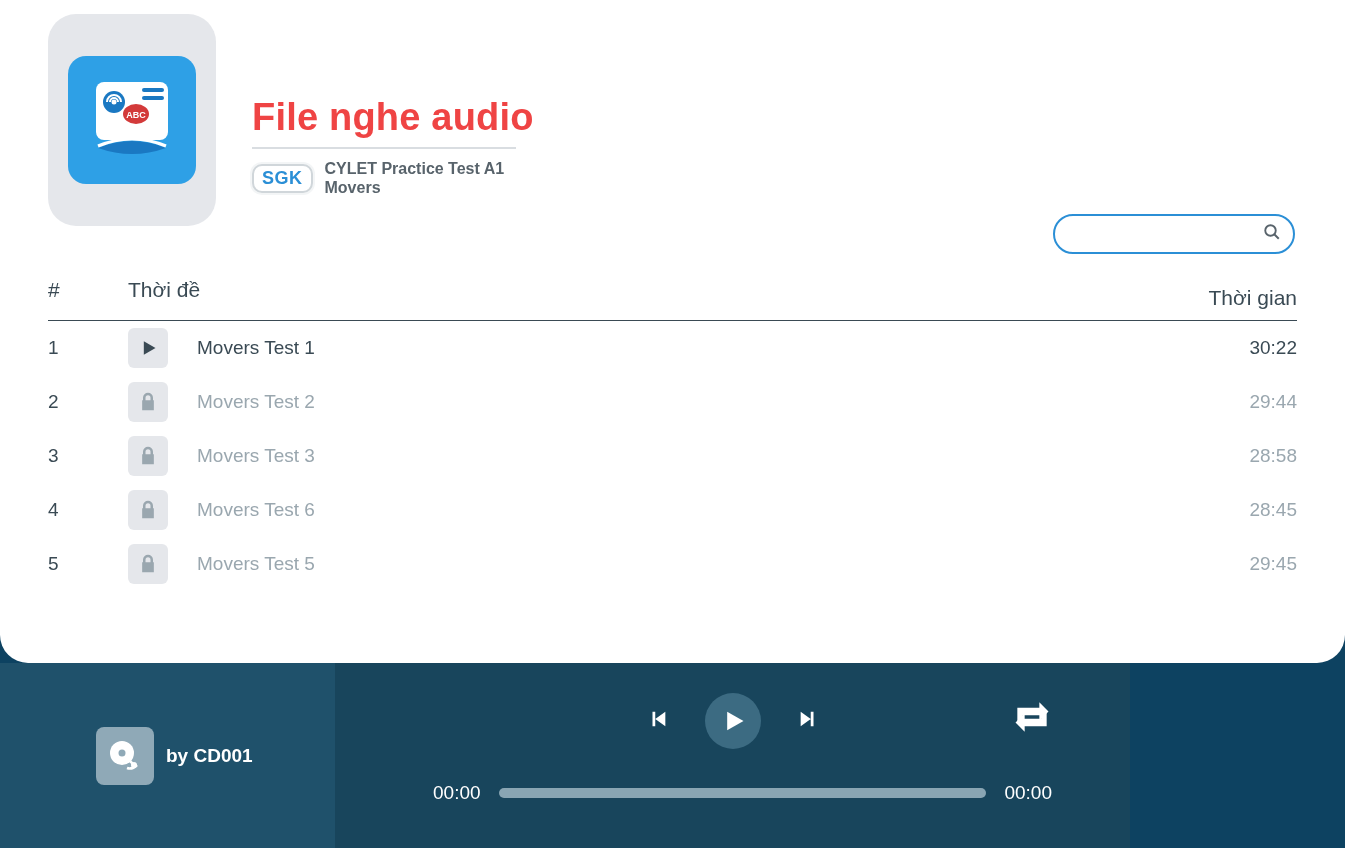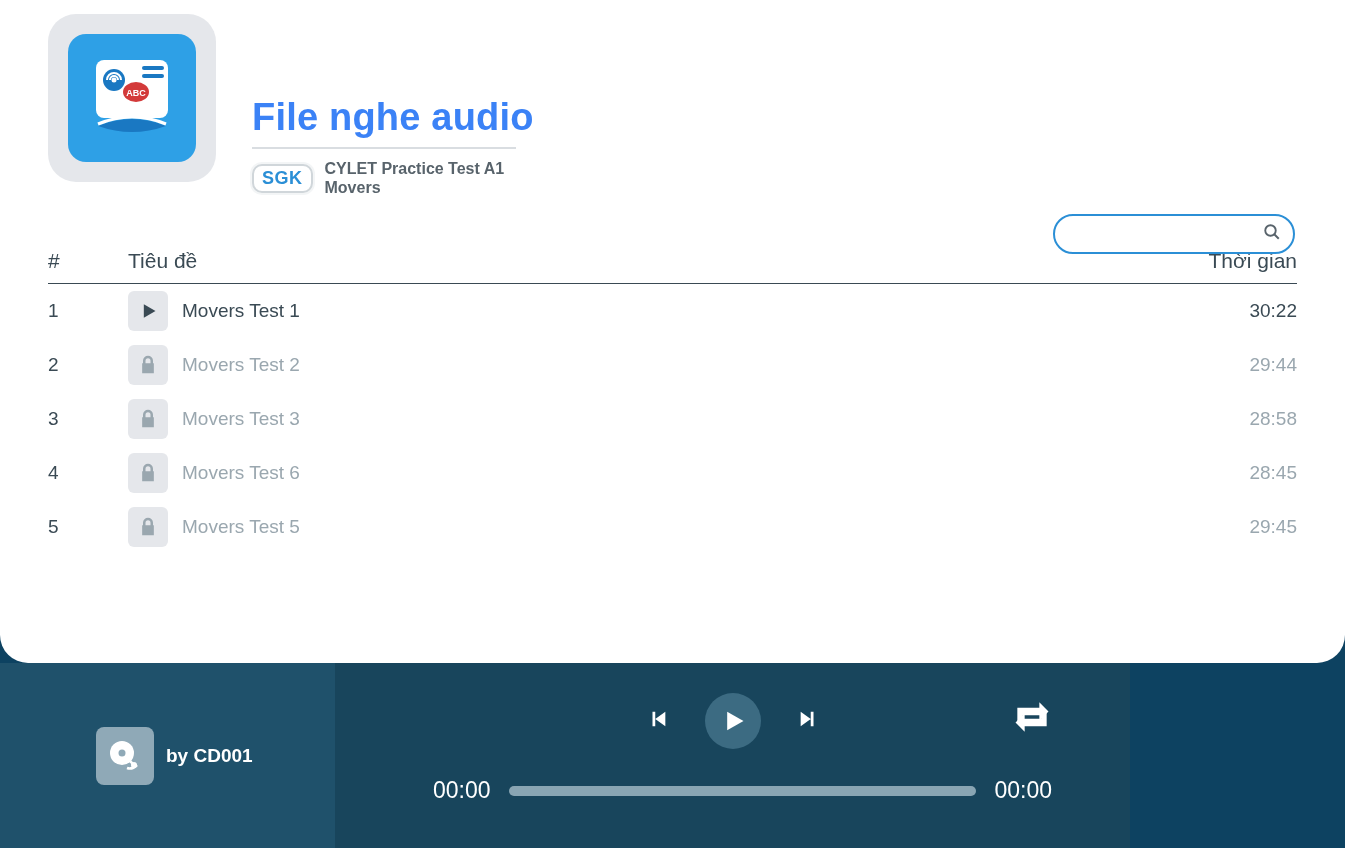--- a/index.html
+++ b/index.html
@@ -18,42 +18,42 @@
   padding: 10px 0 0 0;
   position: relative;
 }
 .header-row {
   display: flex;
   align-items: flex-start;
   padding: 0 48px;
 }
 .app-icon-box {
   width: 168px;
-  height: 168px;
+  height: 212px;
   background: #e5e7eb;
   border-radius: 28px;
   margin-top: 4px;
   display: flex;
   align-items: center;
   justify-content: center;
 }
 .app-icon-inner {
   width: 128px;
   height: 128px;
   background: #2ea0e6;
   border-radius: 18px;
   position: relative;
   display:flex;align-items:center;justify-content:center;
 }
 .app-icon-inner svg { display:block; }
 .title-block { margin-left: 36px; margin-top: 86px; }
 .page-title {
   font-size: 38px;
   font-weight: 700;
-  color: #3b82f6;
+  color: #ef4444;
   letter-spacing: 0.2px;
 }
 .title-underline {
   height: 2px;
   width: 264px;
   background: #d9dde1;
   margin-top: 8px;
   margin-bottom: 10px;
 }
 .subtitle-row { display: flex; align-items: center; gap: 12px; }
@@ -103,32 +103,32 @@
 }
 .thead {
   display: grid;
   grid-template-columns: 80px 1fr 120px;
   font-size: 21px;
   color: #3a4a54;
   font-weight: 500;
   padding-bottom: 10px;
   border-bottom: 1.5px solid #3a4a54;
 }
-.thead .col-time { text-align: right; }
+.thead .col-time { text-align: right; margin-top: 8px; }
 .trow {
   display: grid;
   grid-template-columns: 80px 1fr 120px;
   align-items: center;
   font-size: 19px;
   color: #3a4a54;
   height: 54px;
 }
 .trow.locked .tr-title, .trow.locked .tr-time { color: #9aa7af; }
 .tr-num { font-weight: 400; }
-.tr-title-cell { display: flex; align-items: center; gap: 14px; }
+.tr-title-cell { display: flex; align-items: center; gap: 29px; }
 .row-btn {
   width: 40px; height: 40px;
   background: #e5e7eb;
   border-radius: 6px;
   display: flex; align-items: center; justify-content: center;
   cursor: pointer;
 }
 .row-btn.locked { cursor: not-allowed; }
 .tr-time { text-align: right; }
 .player-bar {
@@ -187,21 +187,21 @@
 }
 .progress-row {
   position: absolute;
   bottom: 44px;
   left: 98px;
   right: 78px;
   display: flex;
   align-items: center;
   gap: 18px;
   color: #fff;
-  font-size: 23px;
+  font-size: 19px;
   font-weight: 500;
 }
 .progress-track {
   flex: 1;
   height: 10px;
   background: #89a5b3;
   border-radius: 6px;
   position: relative;
 }
 </style>
@@ -242,21 +242,21 @@
       <svg width="18" height="18" viewBox="0 0 24 24" fill="none" stroke="currentColor" stroke-width="2.5">
         <circle cx="10" cy="10" r="7"></circle>
           <line x1="21" y1="21" x2="15" y2="15"></line>
       </svg>
     </span>
   </div>
 
   <div class="table-area">
     <div class="thead">
       <div class="col-index">#</div>
-      <div class="col-title">Tiêu đề</div>
+      <div class="col-title">Thời đề</div>
       <div class="col-time">Thời gian</div>
     </div>
     <div id="tbody">
         <div class="trow">
           <div class="tr-num">1</div>
           <div class="tr-title-cell">
             <div class="row-btn">
               <svg width="20" height="20" viewBox="0 0 24 24" fill="#3a4a54">
                 <path d="M7 4l14 8L7 20z"></path>
               </svg>

